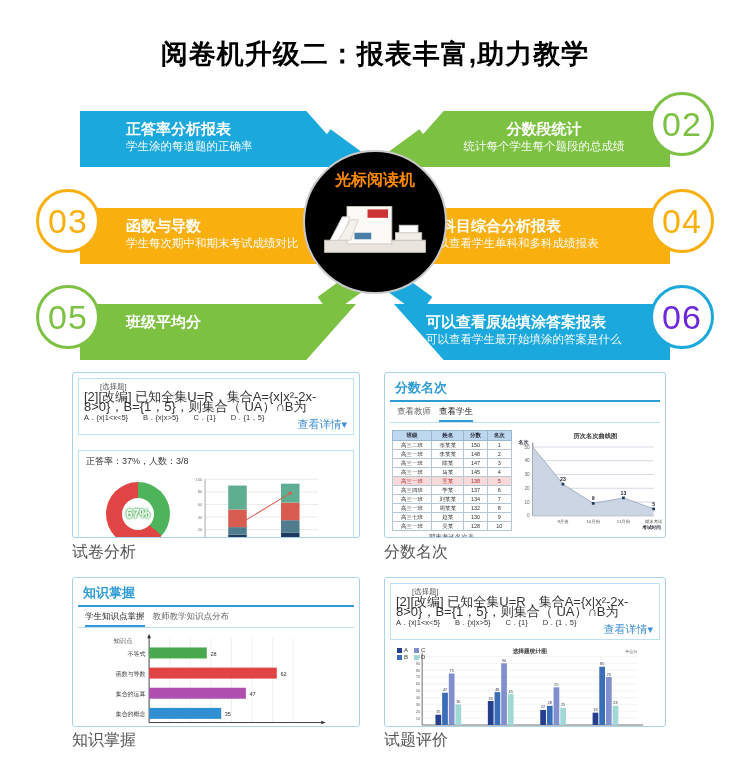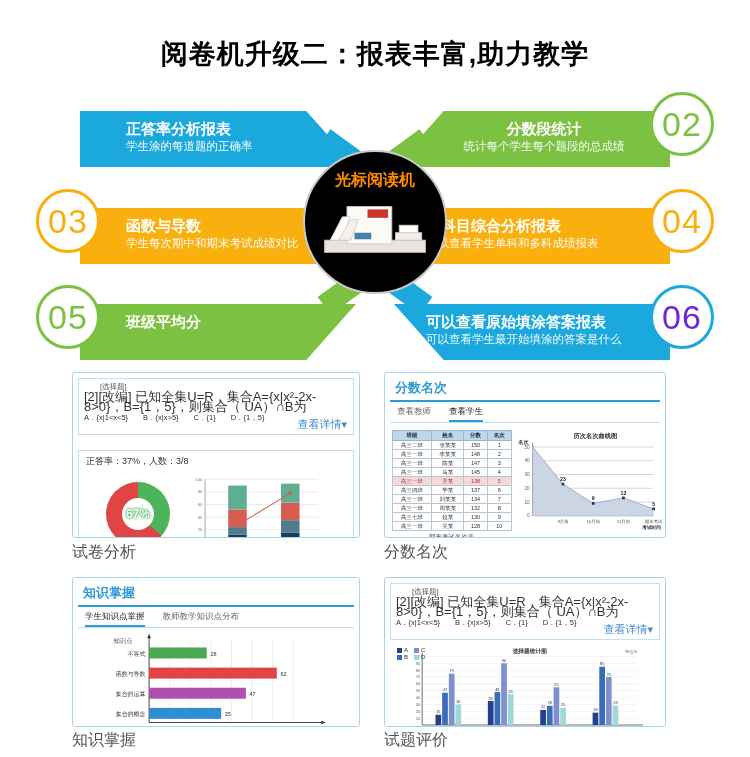--- a/index.html
+++ b/index.html
@@ -62,21 +62,21 @@
   .charts-row{display:flex;align-items:center;}
   .donut-wrap{margin-left:22px;position:relative;width:64px;height:64px;}
   .donut{width:64px;height:64px;border-radius:50%;}
   .donut-hole{position:absolute;left:16px;top:16px;width:32px;height:32px;border-radius:50%;background:#fff;}
   .donut-label{position:absolute;inset:0;display:flex;align-items:center;justify-content:center;
                font-size:12px;font-weight:bold;color:#fff;
                text-shadow:0 0 2px #4eb45c,0 0 2px #4eb45c,0 0 3px #4eb45c;}
   
   .rep-header{font-size:13px;font-weight:bold;color:#2e9bd6;padding:6px 10px 3px;}
   .rep-rule{height:2px;background:#2e9bd6;margin:0 5px;}
-  .tabs{display:flex;gap:18px;padding:4px 12px 0;font-size:8.5px;color:#666;}
+  .tabs{display:flex;gap:8px;padding:4px 12px 0;font-size:8.5px;color:#666;}
   .tab{padding-bottom:2px;cursor:pointer;}
   .tab.active{color:#222;border-bottom:2px solid #2e9bd6;}
   .thin-rule{height:1px;background:#bfe0f2;margin:0 5px 3px;}
   
   .rank-content{display:flex;padding:2px 4px;}
   .rank-table-wrap{width:46%;}
   table.rank{border-collapse:collapse;margin:2px auto 0;width:120px;}
   table.rank th{background:#bdd7ee;font-size:5.5px;color:#223;border:0.5px solid #9ab6cc;padding:1px 2px;line-height:7px;}
   table.rank td{font-size:5.5px;color:#333;border:0.5px solid #b7c6d4;padding:0.5px 2px;text-align:center;line-height:7px;}
   table.rank tr.hl td{background:#f6d9d9;color:#b03030;}

